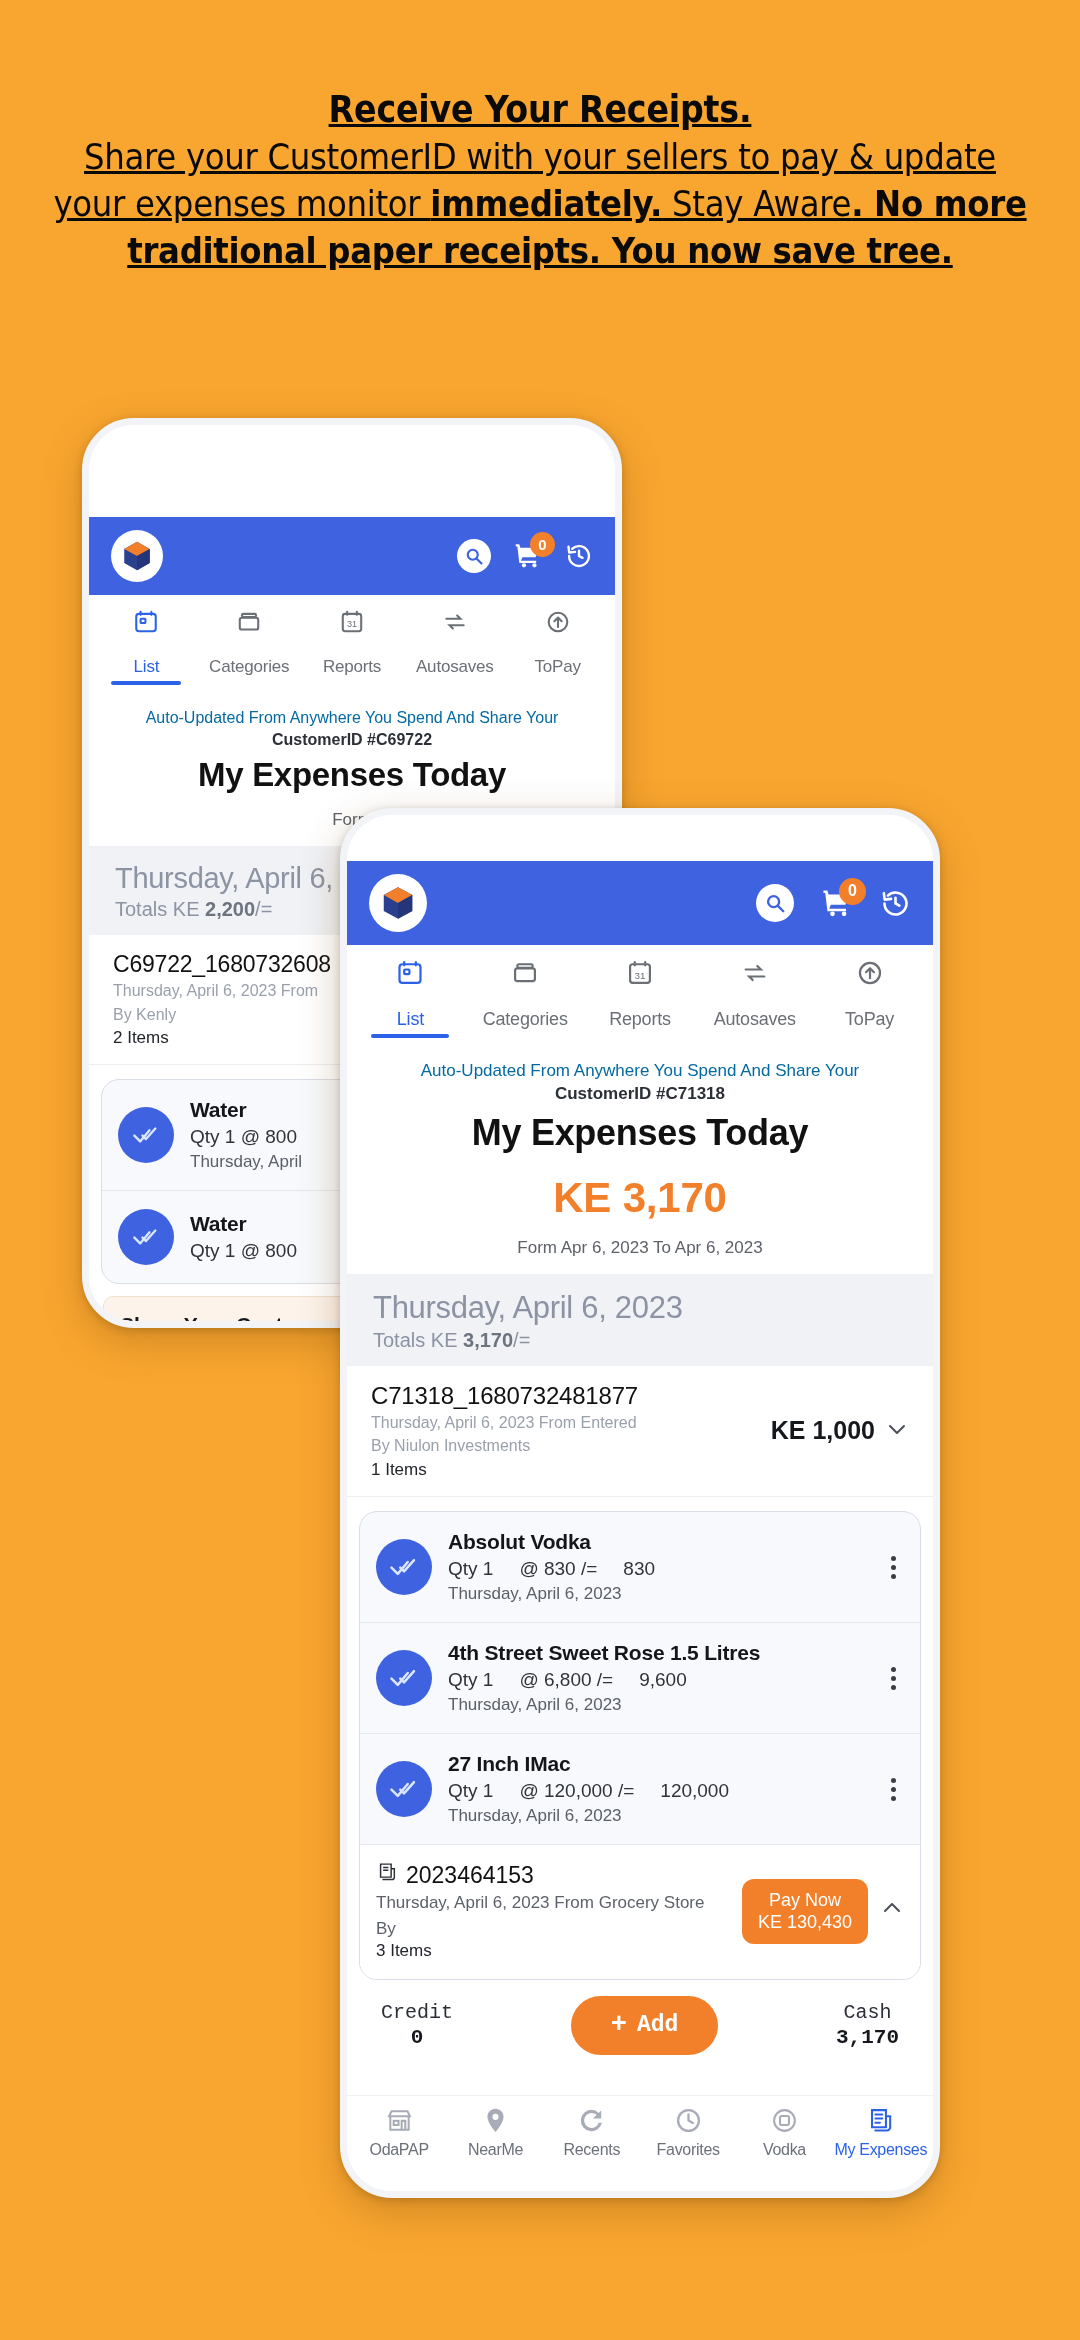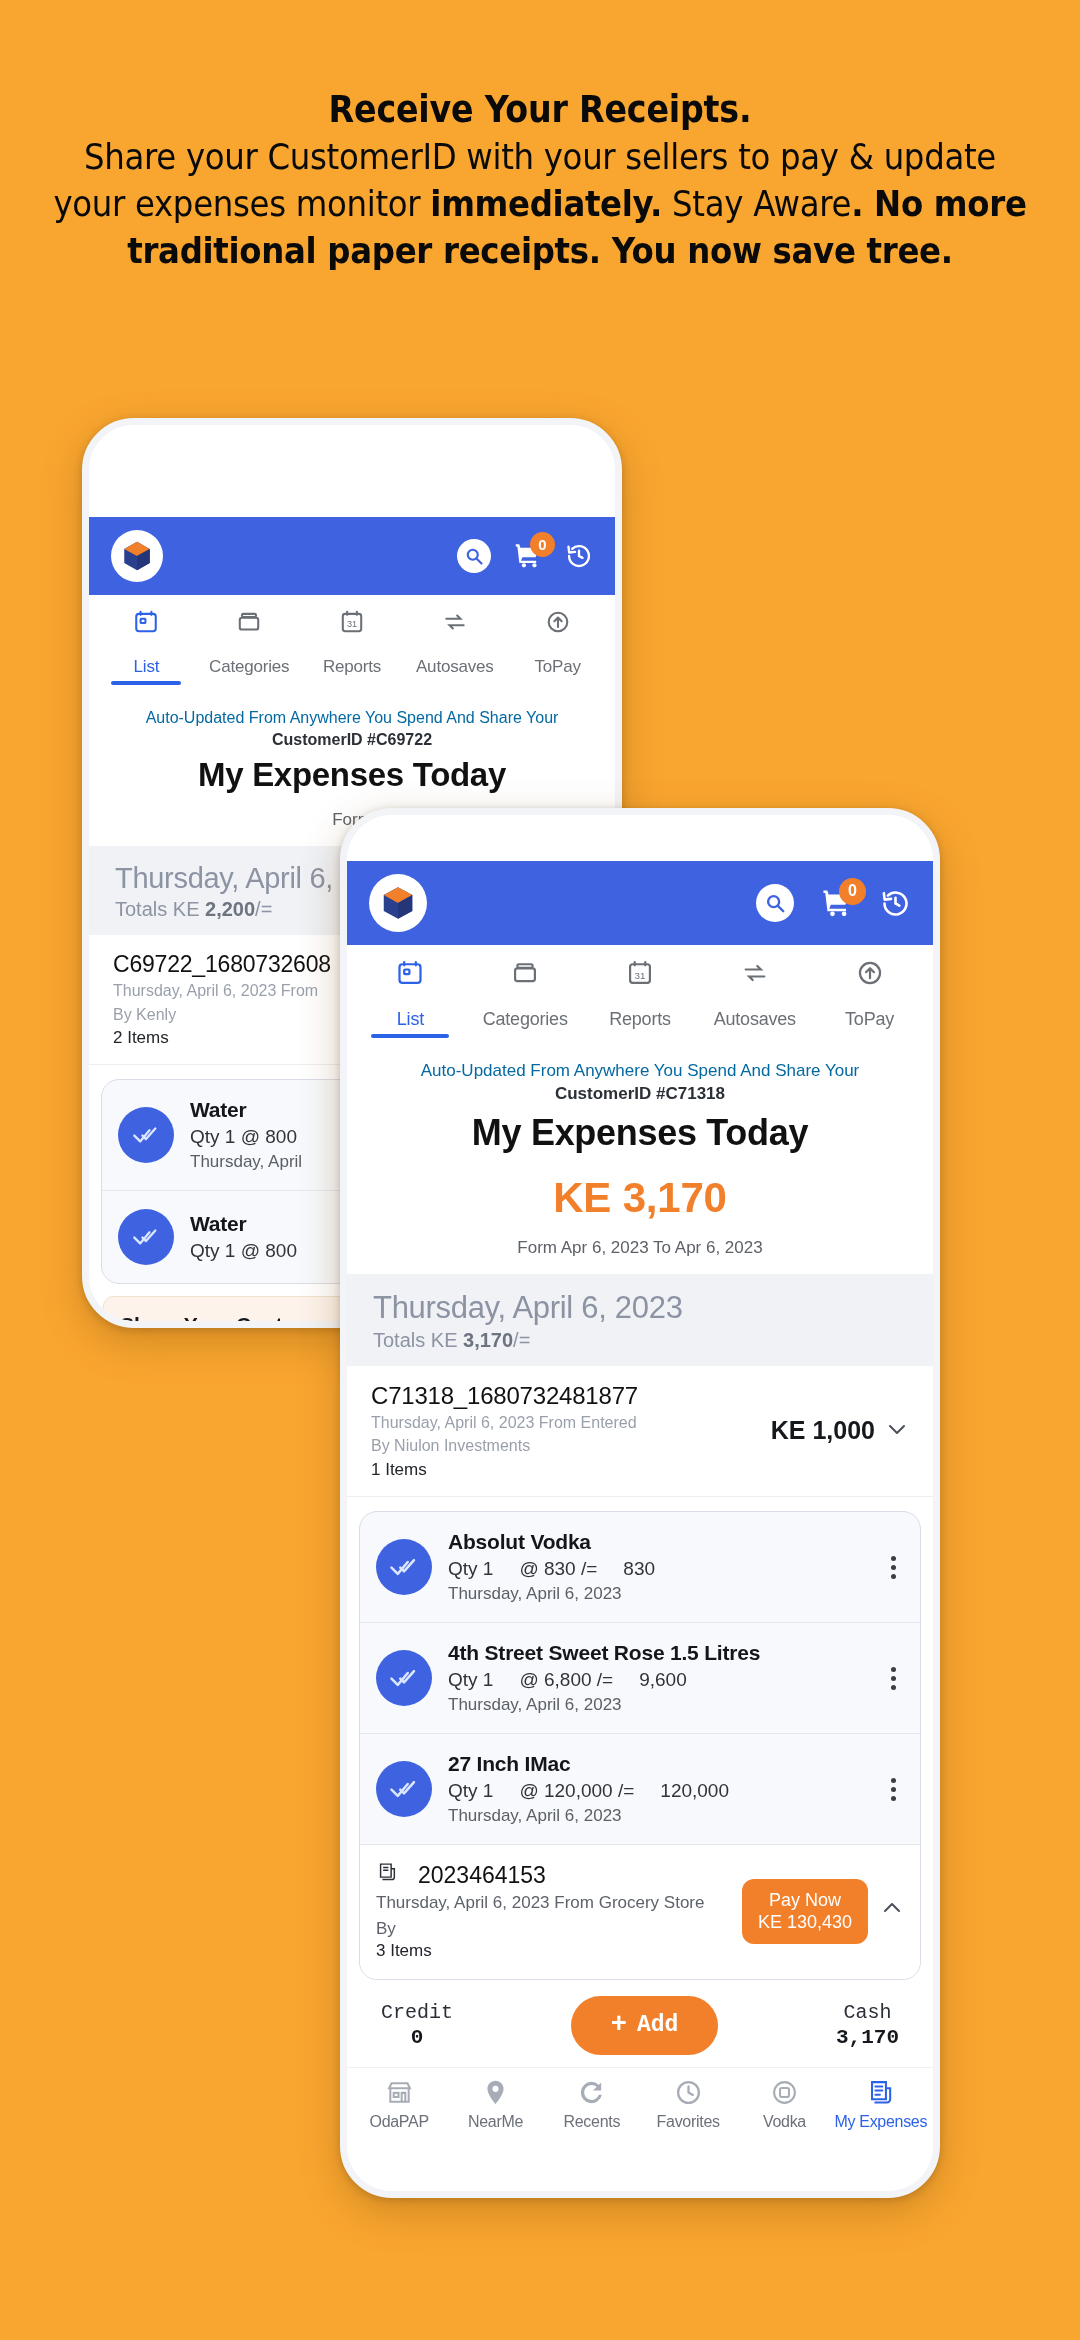--- a/index.html
+++ b/index.html
@@ -14,20 +14,21 @@
   
   .headline {
     position: absolute;
     top: 86px;
     left: 0; right: 0;
     text-align: center;
     color: #0a0a0a;
     font-family: "DejaVu Sans Condensed", "Liberation Sans", sans-serif;
     line-height: 1.30;
     padding: 0 51px;
+    text-decoration: underline;
   }
   .headline .l1 { font-size: 37px; font-weight: bold; letter-spacing: -0.2px; display:block; }
   .headline .body { font-size: 36px; font-weight: normal; display:block; letter-spacing:-0.3px;}
   .headline b { font-weight: bold; }
 
   
   .phone {
     position: absolute;
     background: #fdfdfd;
     border-radius: 52px;
@@ -156,21 +157,21 @@
   .kebab i { width:5px; height:5px; border-radius:50%; background:#3a3f47; display:block;}
 
   
   .receipt-foot {
     display:flex; align-items:center; gap: 12px;
     padding: 16px 16px 18px;
     background:#fff;
     border-top: 1px solid #e4e8ee;
   }
   .rf-left { flex:1; min-width:0; }
-  .rf-num { font-size: 23px; color:#111; display:flex; align-items:center; gap:20px;}
+  .rf-num { font-size: 23px; color:#111; display:flex; align-items:center; gap:8px;}
   .rf-meta { font-size: 17px; color:#5d626a; line-height:1.35; margin-top:3px;}
   .rf-items { font-size: 17px; color:#22252b; }
   .paynow {
     background:#F2802B; color:#fff; border:none;
     border-radius: 12px; padding: 10px 16px;
     font-size: 18px; text-align:center; line-height:1.25;
     font-family:inherit;
   }
   .caret-up { color:#4a4f58; font-size: 22px; }
 
@@ -186,21 +187,21 @@
     background:#F2802B; color:#fff; border:none;
     border-radius: 999px;
     padding: 16px 40px;
     font-size: 23px; font-weight: bold;
     display:flex; align-items:center; gap:10px;
     font-family:inherit;
   }
   .add-plus { font-size: 27px; font-weight: bold; line-height:1;}
 
   
-  .bottomnav { display:flex; background:#fff; padding: 10px 4px 18px; border-top:1px solid #eef0f4;}
+  .bottomnav { display:flex; background:#fff; padding: 10px 4px 18px; border-top:1px solid #eef0f4;margin-top:28px;}
   .bn { flex:1; display:flex; flex-direction:column; align-items:center; gap:6px;}
   .bn-label { font-size: 16px; color:#6b7079; letter-spacing:-0.3px;}
   .bn.active .bn-label { color:#2C62E8; }
   .bn svg { display:block; }
 
   
   .share-card {
     background:#FDF3EA; border:1px solid #f0e0cf;
     margin: 12px 14px; border-radius: 10px; padding: 14px 16px;
   }

